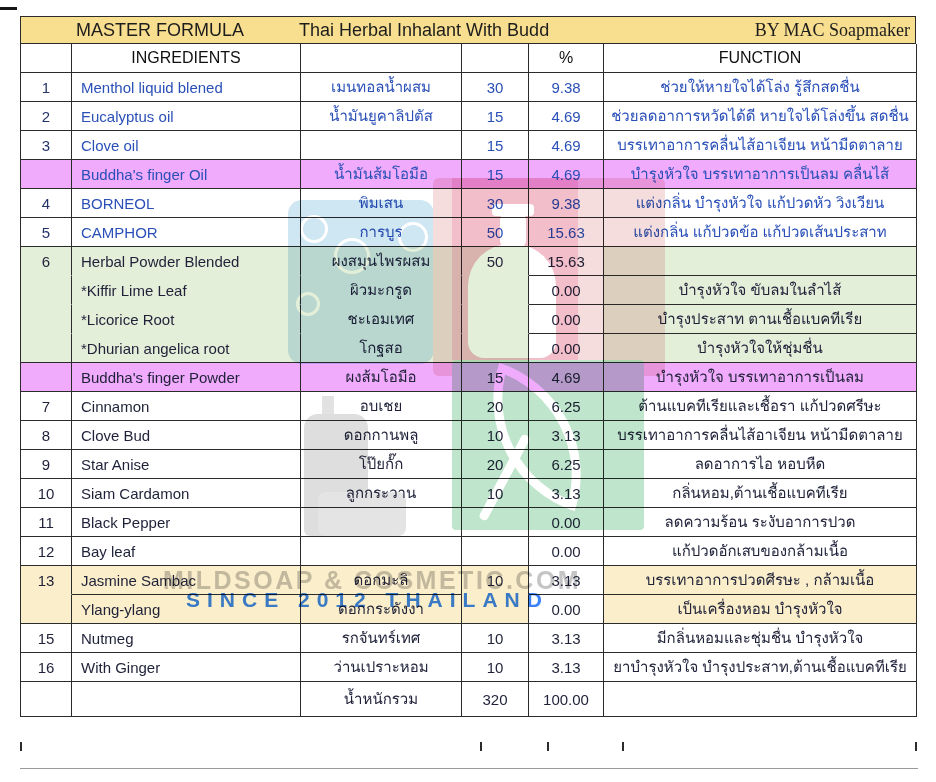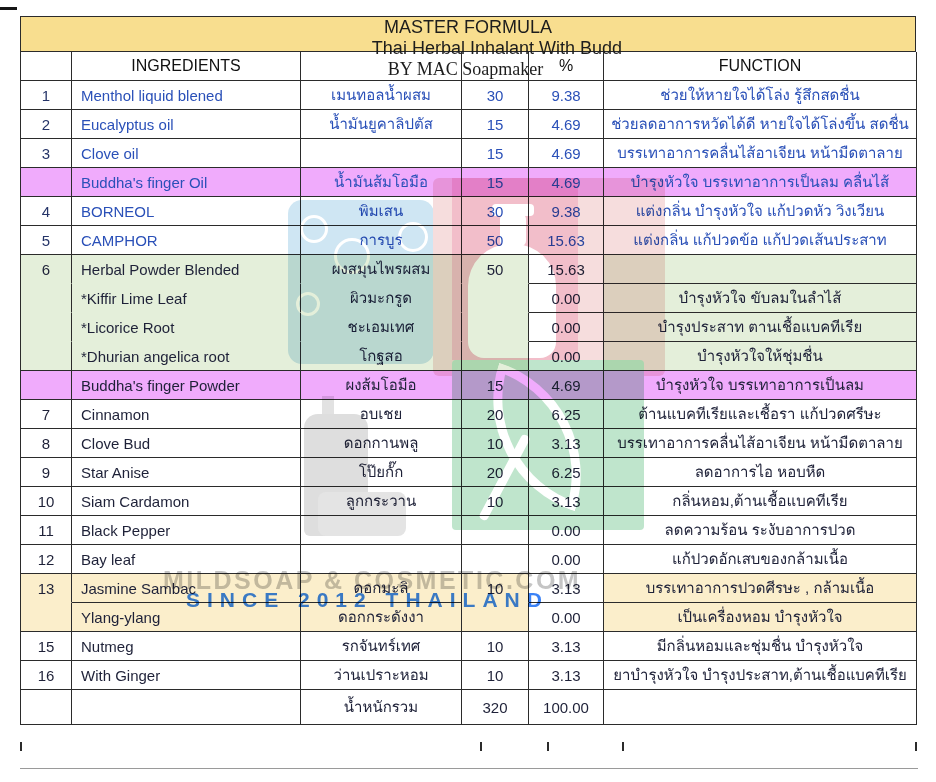--- a/index.html
+++ b/index.html
@@ -4,26 +4,26 @@
 <style>
   html,body{margin:0;padding:0;}
   body{
     width:936px;height:782px;position:relative;background:#ffffff;
     font-family:"Liberation Sans","DejaVu Sans",sans-serif;
     overflow:hidden;
   }
   .stray-mark{position:absolute;left:0;top:7px;width:17px;height:3px;background:#161616;}
   .sheet{position:absolute;left:20px;top:16px;width:896px;}
   .titlebar{
-    box-sizing:border-box;height:36px;background:#F8DE8F;
+    box-sizing:border-box;height:28px;background:#F8DE8F;
     border:1.6px solid #2b2b2b;display:flex;align-items:center;
-    font-size:18px;color:#1d1d1d;flex-direction:column;
+    font-size:18px;color:#1d1d1d;
   }
   .title-left{width:278px;text-align:center;}
-  .title-mid{width:308px;text-align:right;}
+  .title-mid{width:308px;text-align:left;}
   .title-right{flex:1;text-align:right;padding-right:5px;font-family:Liberation Serif, serif;}
   table.formula{
     border-collapse:separate;border-spacing:0;table-layout:fixed;width:896px;
     border-left:1.6px solid #2b2b2b;
   }
   td{
     box-sizing:border-box;
     border-right:1.6px solid #2b2b2b;border-bottom:1.6px solid #2b2b2b;
     height:29px;padding:0 2px;font-size:15px;color:#1E2138;
     text-align:center;vertical-align:middle;overflow:hidden;white-space:nowrap;

